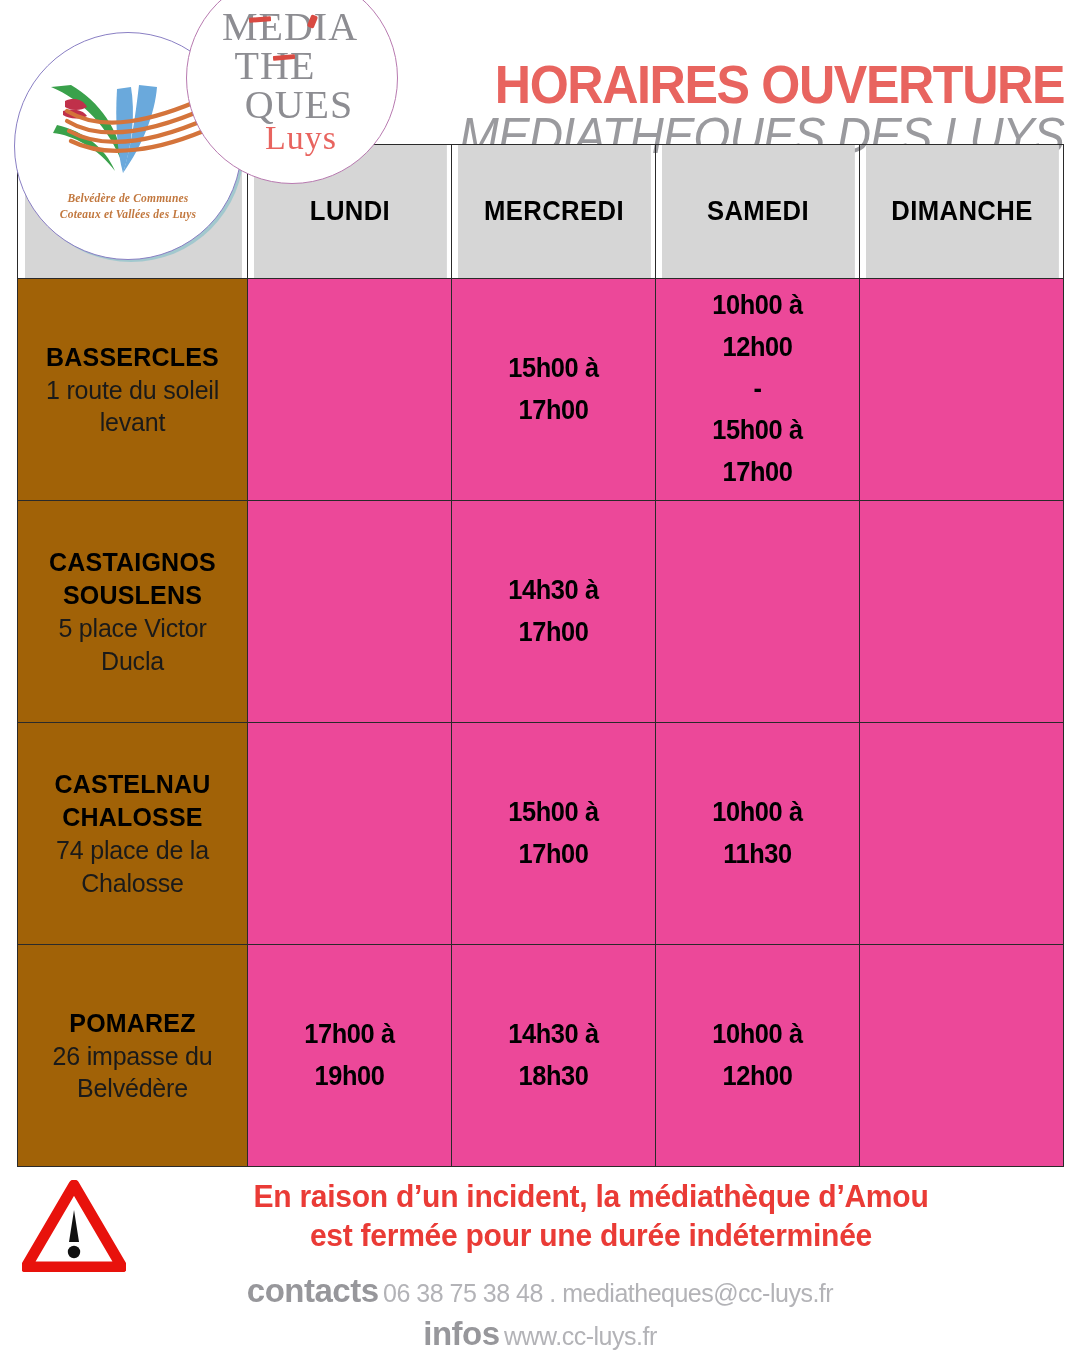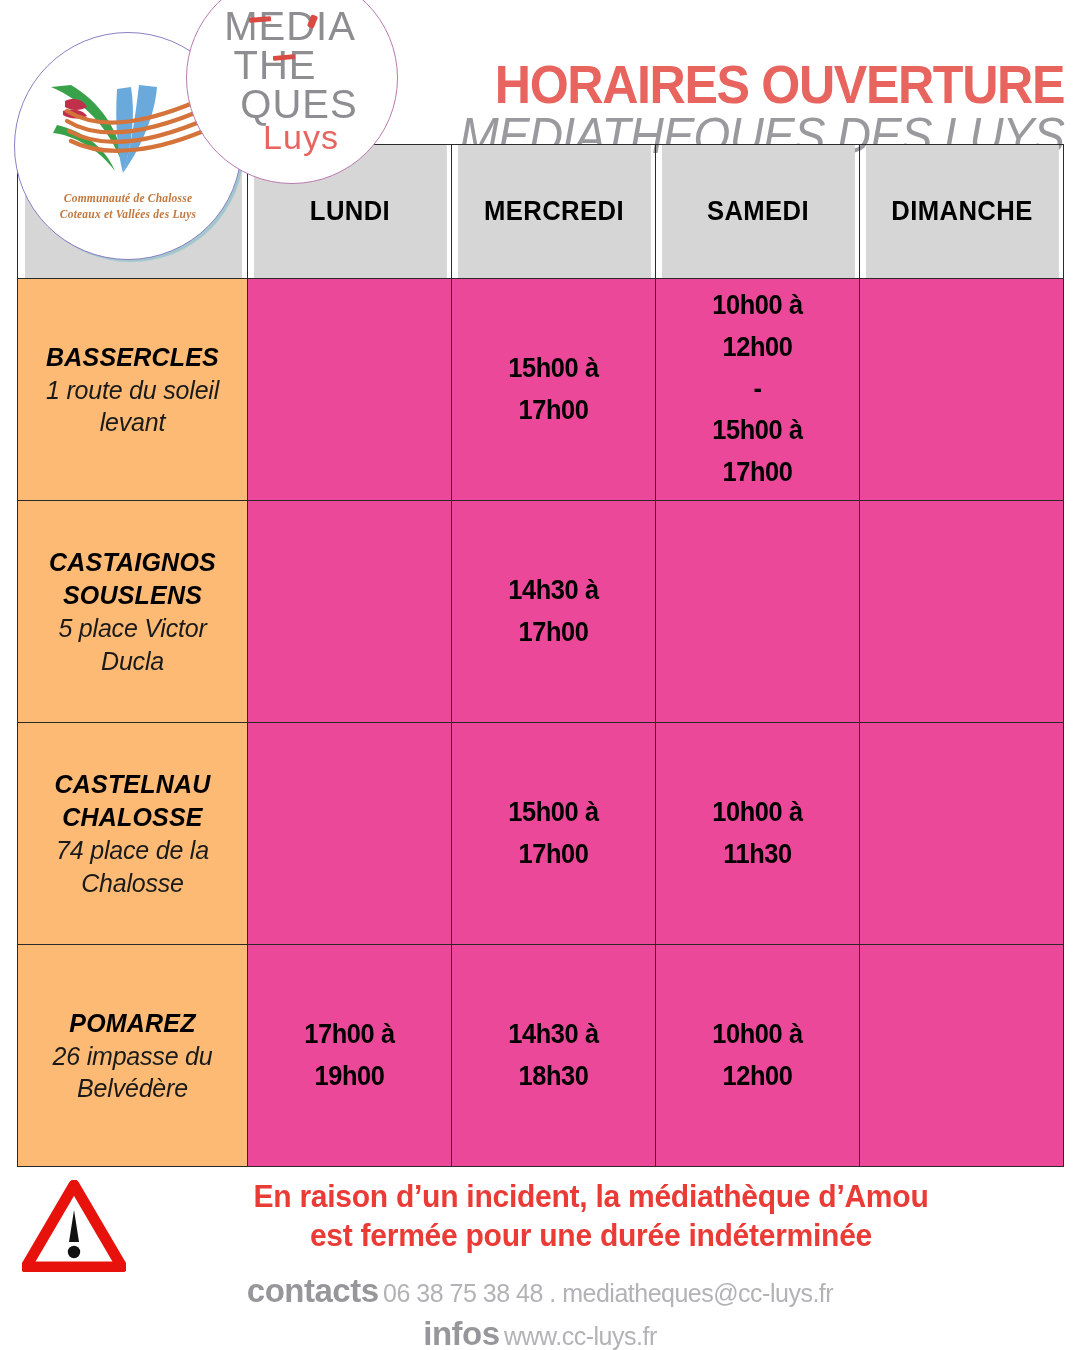--- a/index.html
+++ b/index.html
@@ -116,21 +116,21 @@
     background: #ffffff;
     border: 1.4px solid #b87ab0;
     overflow: hidden;
   }
 
   .med-text {
     position: absolute;
     left: 0; right: 0;
     top: 34px;
     text-align: center;
-    font-family: Liberation Sans, sans-serif;
+    font-family: Liberation Serif, serif;
     color: #8d8d92;
     font-size: 40px;
     line-height: 0.98;
     letter-spacing: 1px;
     font-weight: 300;
   }
   .med-l1 { display:block; margin-left: -4px; }
   .med-l2 { display:block; margin-left: -34px; }
   .med-l3 { display:block; margin-left: 14px; }
   .med-luys {
@@ -186,23 +186,22 @@
   th.corner-cell {
     background: #d6d6d6;
   }
 
   tbody td {
     background: #ec4899;
     height: 222px;
   }
 
   tbody td.place-cell {
-    background: #fdba74;
+    background: #a16207;
     padding: 4px 24px;
-    font-style: italic;
   }
 
   .place-name {
     font-family: "Liberation Sans", sans-serif;
     font-weight: bold;
     font-size: 25px;
     line-height: 1.32;
     color: #000;
     letter-spacing: 0.2px;
   }
@@ -313,21 +312,21 @@
         <path d="M22 20 C30 16 40 18 44 26 C38 30 28 30 22 26 Z" fill="#c0304a"></path>
         <path d="M20 30 C30 27 40 29 44 35 C36 39 26 38 20 34 Z" fill="#c0304a"></path>
         <g fill="none" stroke="#d4743b" stroke-width="4.2" stroke-linecap="round">
           <path d="M24 30 C60 52 110 40 164 16"></path>
           <path d="M24 40 C60 62 112 50 166 26"></path>
           <path d="M26 50 C62 70 114 60 168 36"></path>
           <path d="M28 60 C64 78 116 70 170 46"></path>
         </g>
       </svg>
       <div class="cc-caption">
-        <span>Communauté de Chalosse</span><br>
+        <span>Belvédère de Communes</span><br>
         <span>Coteaux et Vallées des Luys</span>
       </div>
     </div>
 
     <div class="circle-med">
       <div class="med-text">
         <span class="med-l1">MEDIA</span>
         <span class="med-l2">THE</span>
         <span class="med-l3">QUES</span>
         <span class="med-luys">Luys</span>

